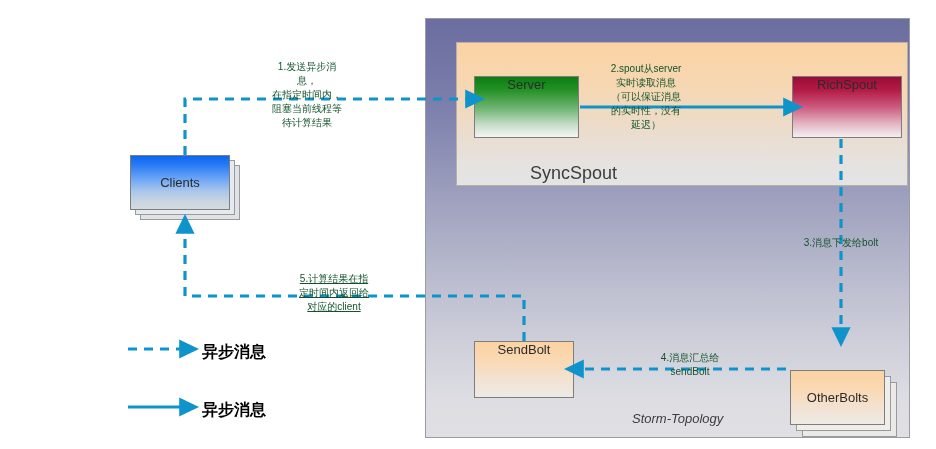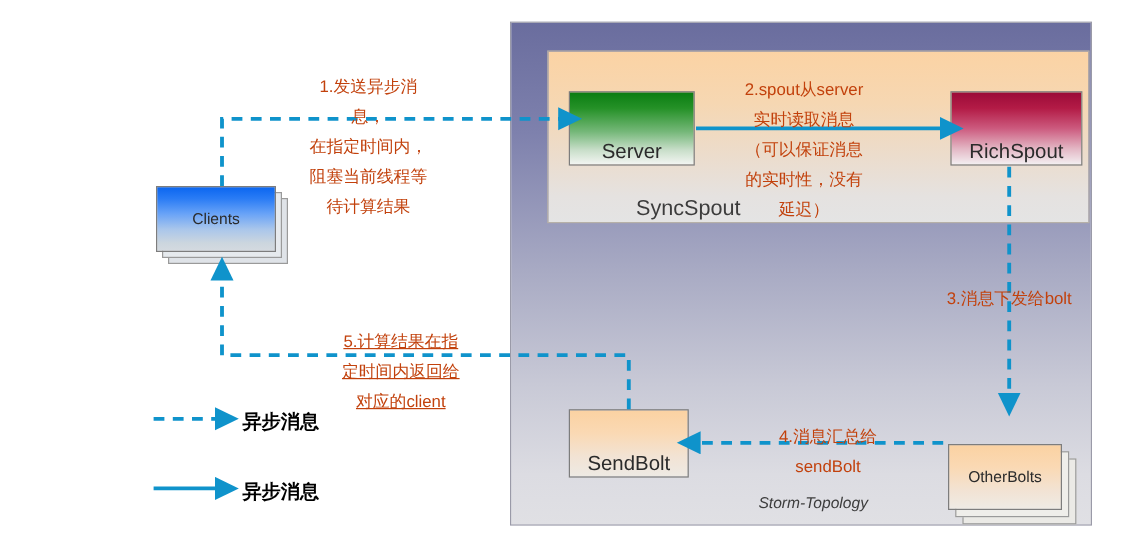--- a/index.html
+++ b/index.html
@@ -56,23 +56,23 @@
     font-size: 18px;
     color: #3c3c3c;
     white-space: nowrap;
   }
 
   
   .node {
     box-sizing: border-box;
     border: 1px solid #7d7d7d;
     display: flex;
-    align-items: flex-end;
+    align-items: flex-start;
     justify-content: center;
-    font-size: 17px;
+    font-size: 13px;
     color: #2b2b2b;
   }
   #server-box {
     left: 474px;
     top: 76px;
     width: 105px;
     height: 62px;
     background: linear-gradient(to bottom, #0a7d12 0%, #259127 22%, #76b87a 55%, #c8dec9 80%, #f3f5f2 100%);
   }
   #richspout-box {
@@ -120,28 +120,28 @@
   }
 
   
   #connectors {
     left: 0; top: 0; width: 936px; height: 449px;
     pointer-events: none;
   }
 
   
   .annot {
-    font-size: 14px;
-    color: #c2410c;
-    line-height: 25px;
+    font-size: 10px;
+    color: #14532d;
+    line-height: 14px;
     text-align: center;
     white-space: pre-line;
   }
   #annot-1 { left: 248px; top: 60px; width: 118px; }
-  #annot-2 { left: 614px; top: 62px; width: 112px; text-align: center; }
+  #annot-2 { left: 590px; top: 62px; width: 112px; text-align: center; }
   #annot-3 { left: 780px; top: 236px; width: 122px; }
   #annot-4 { left: 634px; top: 351px; width: 112px; }
   #annot-5 { left: 272px; top: 272px; width: 124px; text-decoration: underline; }
 
   
   .legend-label {
     font-size: 16px;
     color: #000000;
     white-space: nowrap;
     font-weight: bold;

